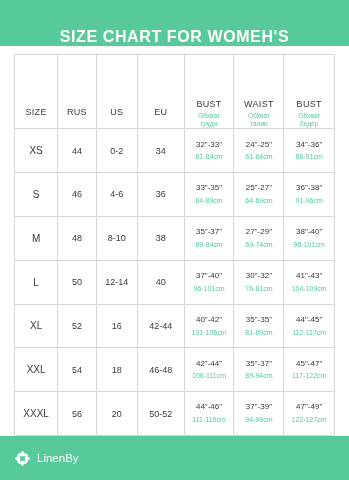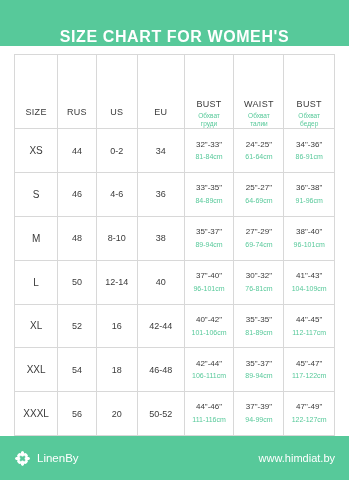--- a/index.html
+++ b/index.html
@@ -387,16 +387,15 @@
             <ellipse cx="7.3" cy="7.3" rx="3.4" ry="2.2" transform="rotate(-45 7.3 7.3)"></ellipse>
             <ellipse cx="16.7" cy="16.7" rx="3.4" ry="2.2" transform="rotate(-45 16.7 16.7)"></ellipse>
             <ellipse cx="16.7" cy="7.3" rx="3.4" ry="2.2" transform="rotate(45 16.7 7.3)"></ellipse>
             <ellipse cx="7.3" cy="16.7" rx="3.4" ry="2.2" transform="rotate(45 7.3 16.7)"></ellipse>
           </g>
           <circle cx="12" cy="12" r="2.6" fill="#57c99a"></circle>
         </svg>
       </span>
       <span class="brand-name">LinenBy</span>
     </div>
-    <div class="footer-url">www.himdiat.by</div>
   </div>
 
 </div>
 
 </body></html>

